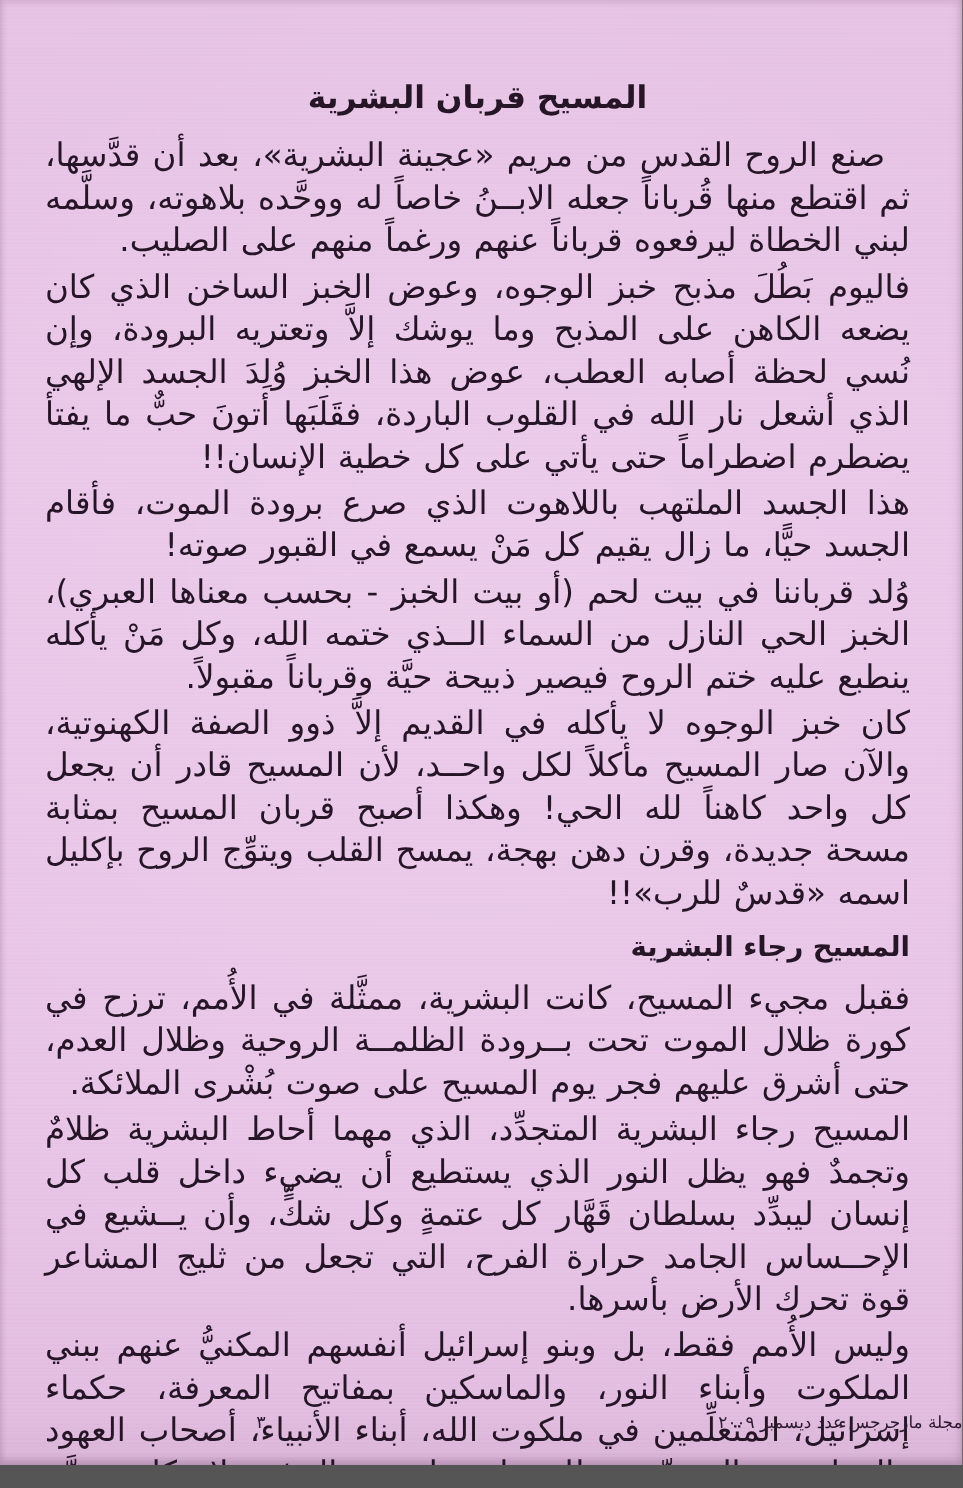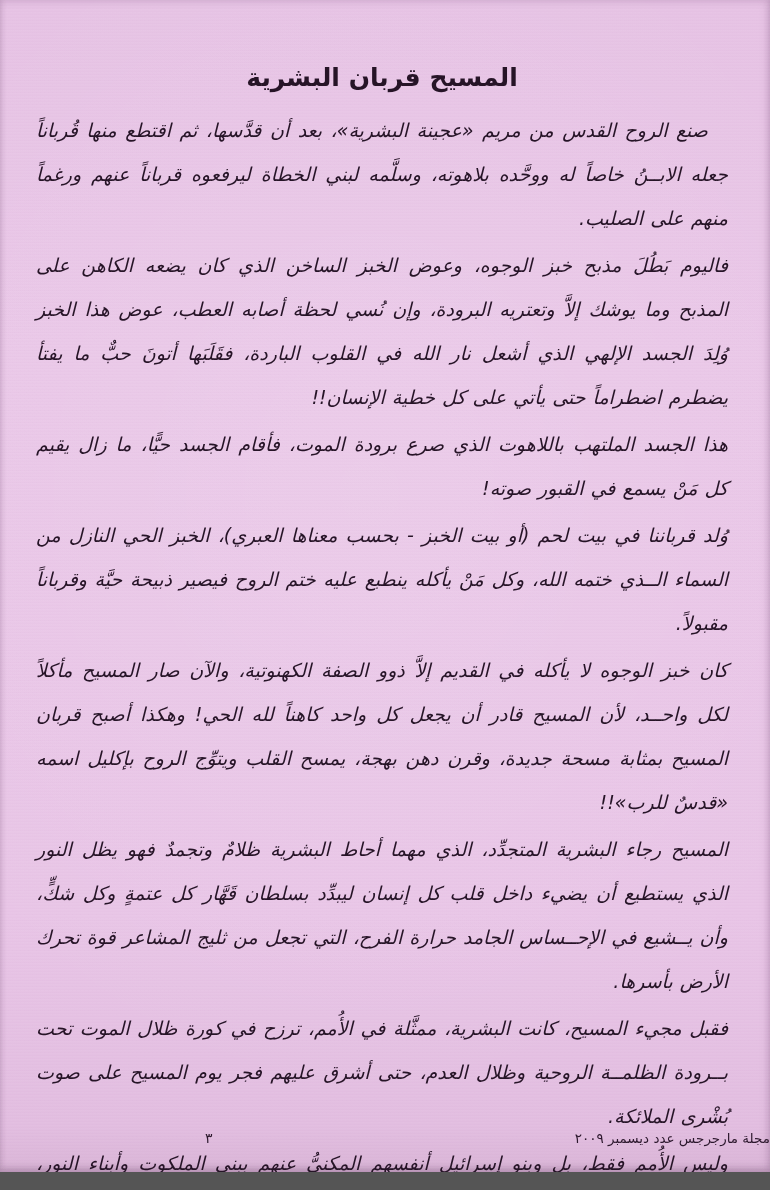--- a/index.html
+++ b/index.html
@@ -47,26 +47,25 @@
   .title {
     margin: 0 0 10px 0;
     text-align: center;
     font-size: 25px;
     font-weight: bold;
     letter-spacing: 0;
     line-height: 40px;
   }
   .para {
     margin: 0 0 3px 0;
-    font-size: 19px;
-    line-height: 44px;
+    font-size: 26px;
+    line-height: 34px;
     text-align: justify;
     text-justify: inter-word;
     word-spacing: 1px;
-    font-style: italic;
   }
   .para.indent {
     text-indent: 20px;
   }
   .subtitle {
     margin: 8px 0 4px 0;
     font-size: 22px;
     font-weight: bold;
     text-align: right;
     line-height: 38px;
@@ -105,24 +104,25 @@
 
 
     <p class="para">فاليوم بَطُلَ مذبح خبز الوجوه، وعوض الخبز الساخن الذي كان يضعه الكاهن على المذبح وما يوشك إلاَّ وتعتريه البرودة، وإن نُسي لحظة أصابه العطب، عوض هذا الخبز وُلِدَ الجسد الإلهي الذي أشعل نار الله في القلوب الباردة، فقَلَبَها أتونَ حبٌّ ما يفتأ يضطرم اضطراماً حتى يأتي على كل خطية الإنسان!!</p>
 
     <p class="para">هذا الجسد الملتهب باللاهوت الذي صرع برودة الموت، فأقام الجسد حيًّا، ما زال يقيم كل مَنْ يسمع في القبور صوته!</p>
 
     <p class="para">وُلد قرباننا في بيت لحم (أو بيت الخبز - بحسب معناها العبري)، الخبز الحي النازل من السماء الــذي ختمه الله، وكل مَنْ يأكله ينطبع عليه ختم الروح فيصير ذبيحة حيَّة وقرباناً مقبولاً.</p>
 
     <p class="para">كان خبز الوجوه لا يأكله في القديم إلاَّ ذوو الصفة الكهنوتية، والآن صار المسيح مأكلاً لكل واحــد، لأن المسيح قادر أن يجعل كل واحد كاهناً لله الحي! وهكذا أصبح قربان المسيح بمثابة مسحة جديدة، وقرن دهن بهجة، يمسح القلب ويتوِّج الروح بإكليل اسمه «قدسٌ للرب»!!</p>
 
+    <h2 class="subtitle">المسيح رجاء البشرية</h2>
+
+    <p class="para">فقبل مجيء المسيح، كانت البشرية، ممثَّلة في الأُمم، ترزح في كورة ظلال الموت تحت بــرودة الظلمــة الروحية وظلال العدم، حتى أشرق عليهم فجر يوم المسيح على صوت بُشْرى الملائكة.</p>
 
     <p class="para">المسيح رجاء البشرية المتجدِّد، الذي مهما أحاط البشرية ظلامٌ وتجمدٌ فهو يظل النور الذي يستطيع أن يضيء داخل قلب كل إنسان ليبدِّد بسلطان قَهَّار كل عتمةٍ وكل شكٍّ، وأن يــشيع في الإحــساس الجامد حرارة الفرح، التي تجعل من ثليج المشاعر قوة تحرك الأرض بأسرها.</p>
-
-    <p class="para">فقبل مجيء المسيح، كانت البشرية، ممثَّلة في الأُمم، ترزح في كورة ظلال الموت تحت بــرودة الظلمــة الروحية وظلال العدم، حتى أشرق عليهم فجر يوم المسيح على صوت بُشْرى الملائكة.</p>
 
     <p class="para">وليس الأُمم فقط، بل وبنو إسرائيل أنفسهم المكنيُّ عنهم ببني الملكوت وأبناء النور، والماسكين بمفاتيح المعرفة، حكماء إسرائيل، المتعلِّمين في ملكوت الله، أبناء الأنبياء، أصحاب العهود والمواعيد، والمشرِّعين للفضيلة وناموس البر؛ هؤلاء كلهم خيَّم عليهم ظلام الموت والجهل، بل وأُغلــق علــيهم جميعــاً في العصيان، لكي يظهر أنه بدون المسيح ليس ملكوتٌ ولا نورٌ ولا معرفة ولا حكمة ولا علمٌ ولا رجاءٌ في عهدٍ ولا قيمة لتشريع أو فضيلة أو ناموس أو برٍّ!</p>
 
   </div>
 
   <div class="footer">
     <span class="journal">مجلة مارجرجس عدد ديسمبر ٢٠٠٩</span>
     <span class="pagenum">٣</span>
   </div>
 </div>

